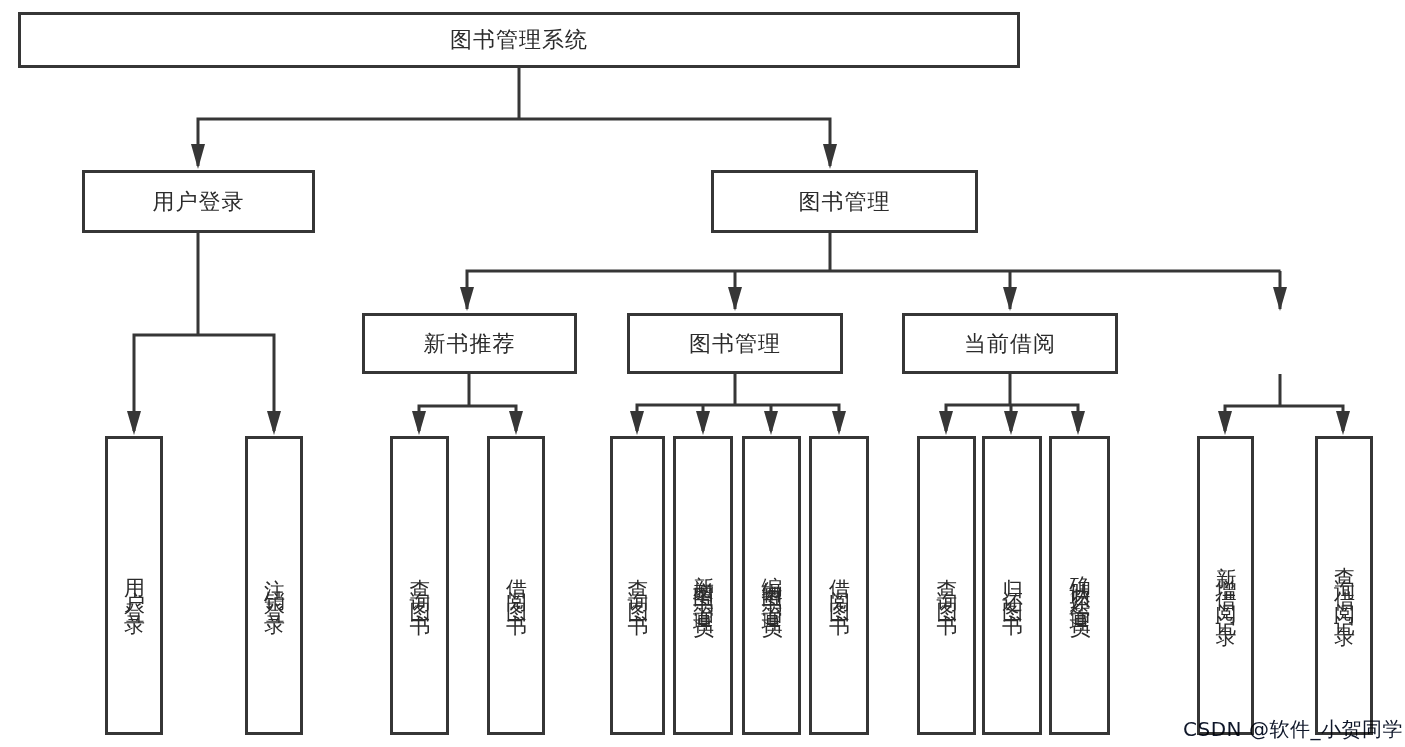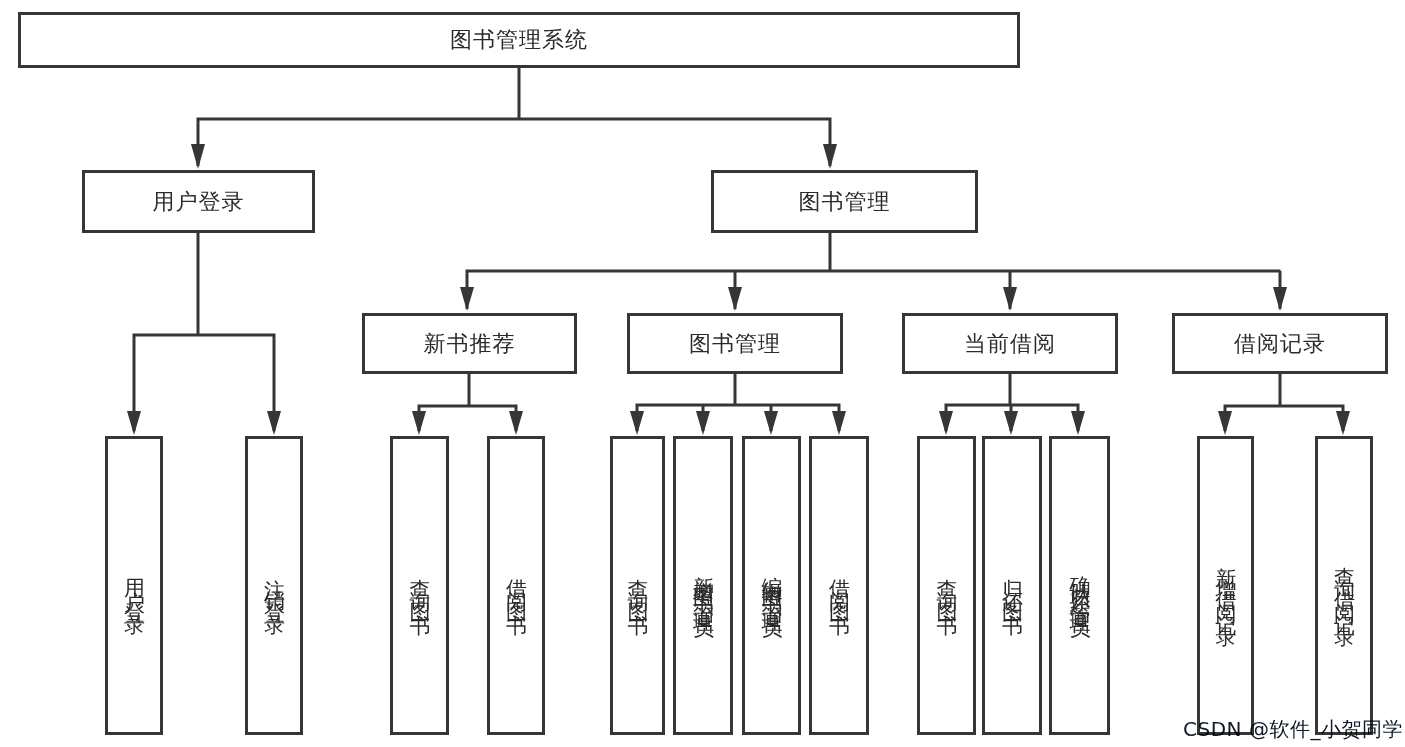--- a/index.html
+++ b/index.html
@@ -104,21 +104,20 @@
   </svg>
 
   <div class="box h" style="left:18px; top:12px; width:1002px; height:56px;">图书管理系统</div>
 
   <div class="box h" style="left:82px; top:170px; width:233px; height:63px;">用户登录</div>
   <div class="box h" style="left:711px; top:170px; width:267px; height:63px;">图书管理</div>
 
   <div class="box h" style="left:362px; top:313px; width:215px; height:61px;">新书推荐</div>
   <div class="box h" style="left:627px; top:313px; width:216px; height:61px;">图书管理</div>
   <div class="box h" style="left:902px; top:313px; width:216px; height:61px;">当前借阅</div>
-  <div class="box h" style="left:1172px; top:313px; width:216px; height:61px;">借阅记录</div>
 
   <div class="box v" style="left:105px; top:436px; width:58px; height:299px;">用户登录</div>
   <div class="box v" style="left:245px; top:436px; width:58px; height:299px;">注销登录</div>
 
   <div class="box v" style="left:390px; top:436px; width:59px; height:299px;">查询图书</div>
   <div class="box v" style="left:487px; top:436px; width:58px; height:299px;">借阅图书</div>
 
   <div class="box v" style="left:610px; top:436px; width:55px; height:299px;">查询图书</div>
   <div class="box v long" style="left:673px; top:436px; width:60px; height:299px;">新增图书（管理员）</div>
   <div class="box v long" style="left:742px; top:436px; width:59px; height:299px;">编辑图书（管理员）</div>

